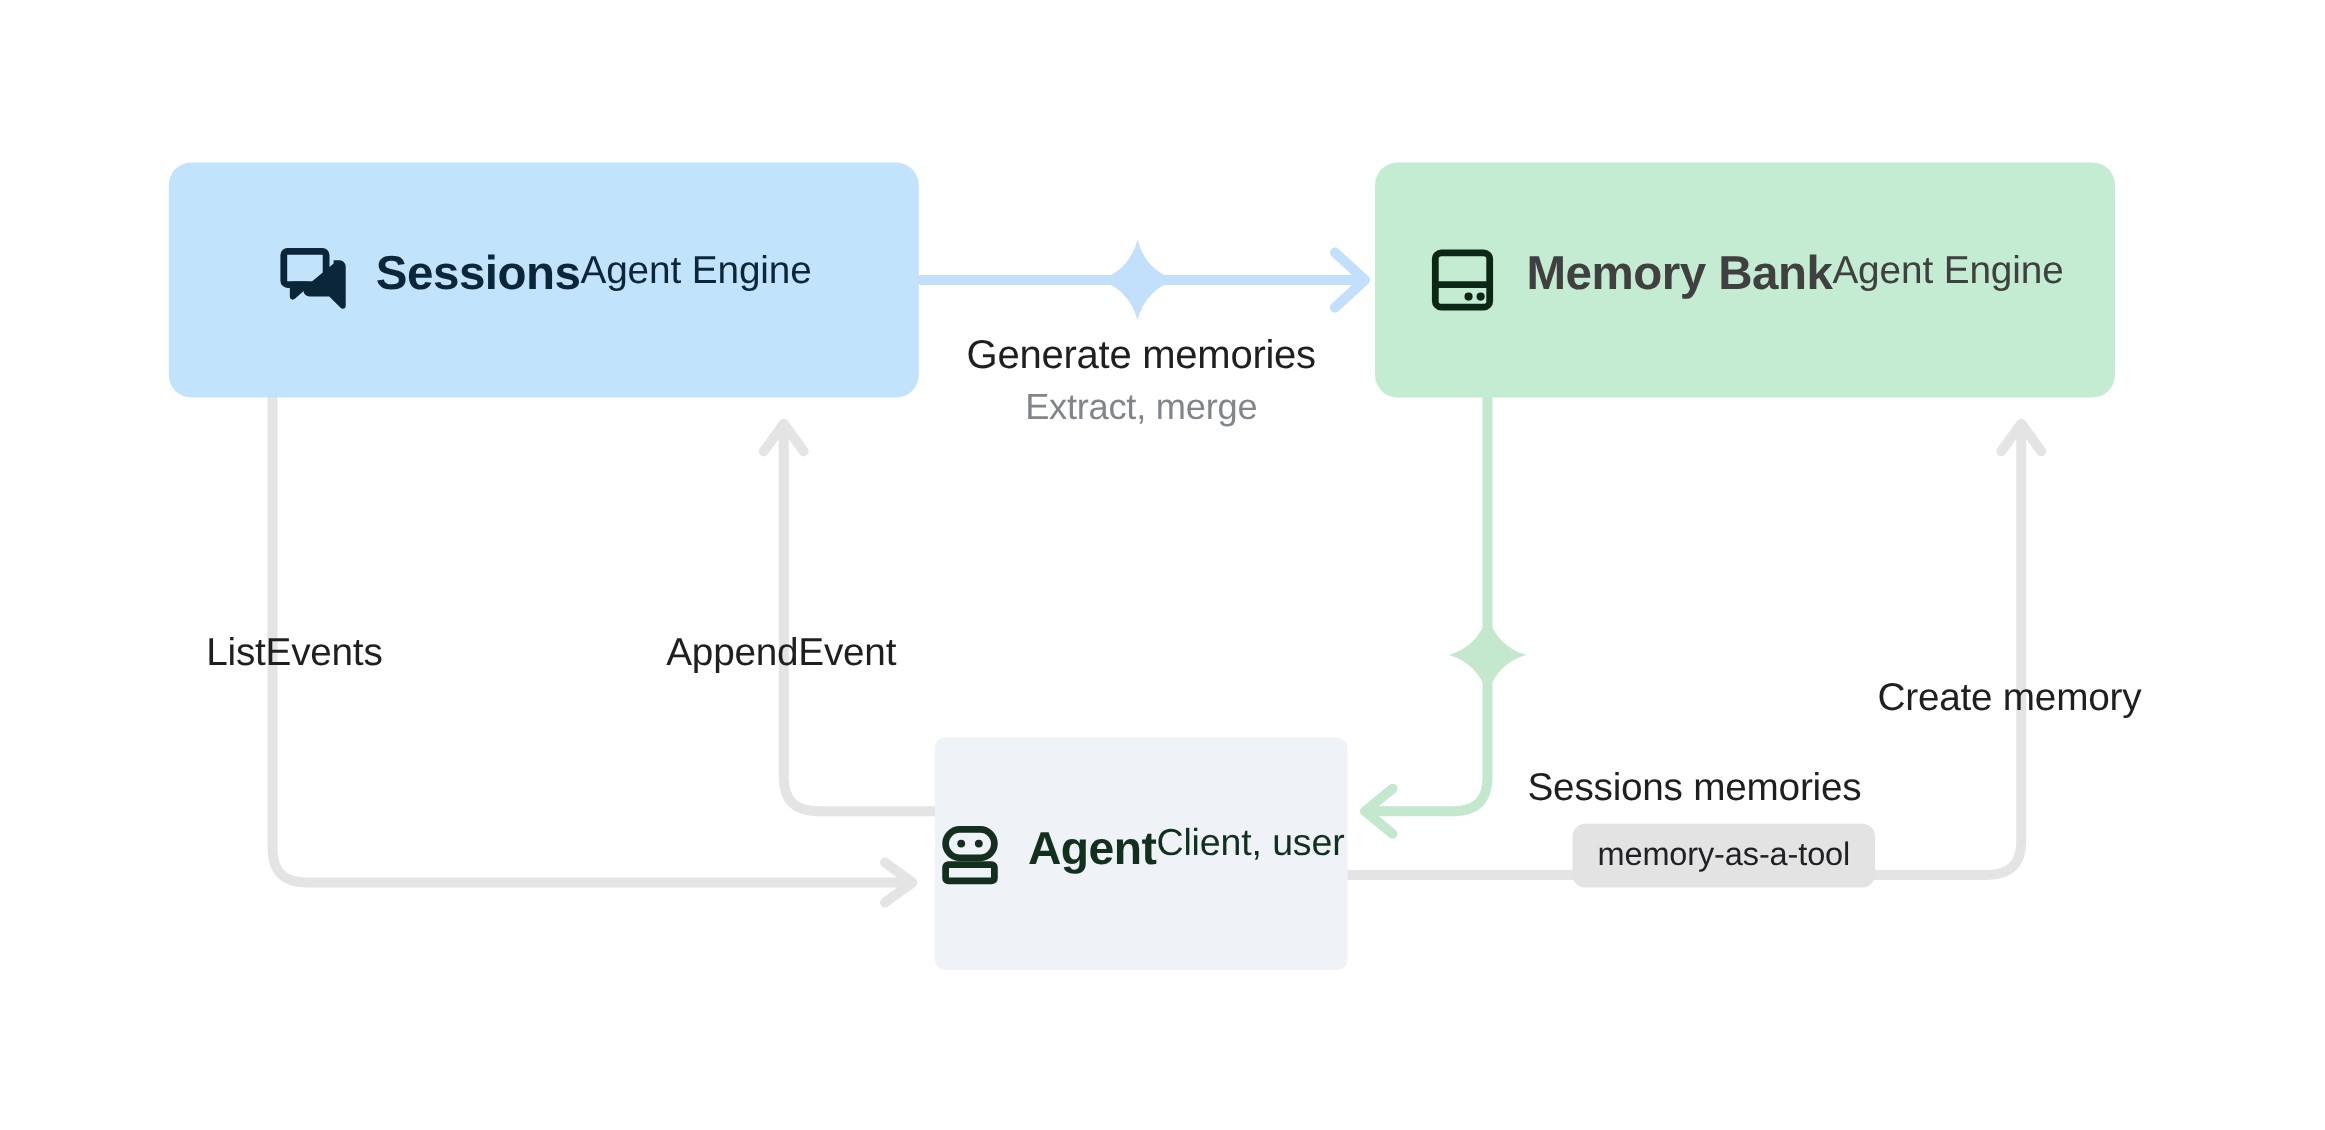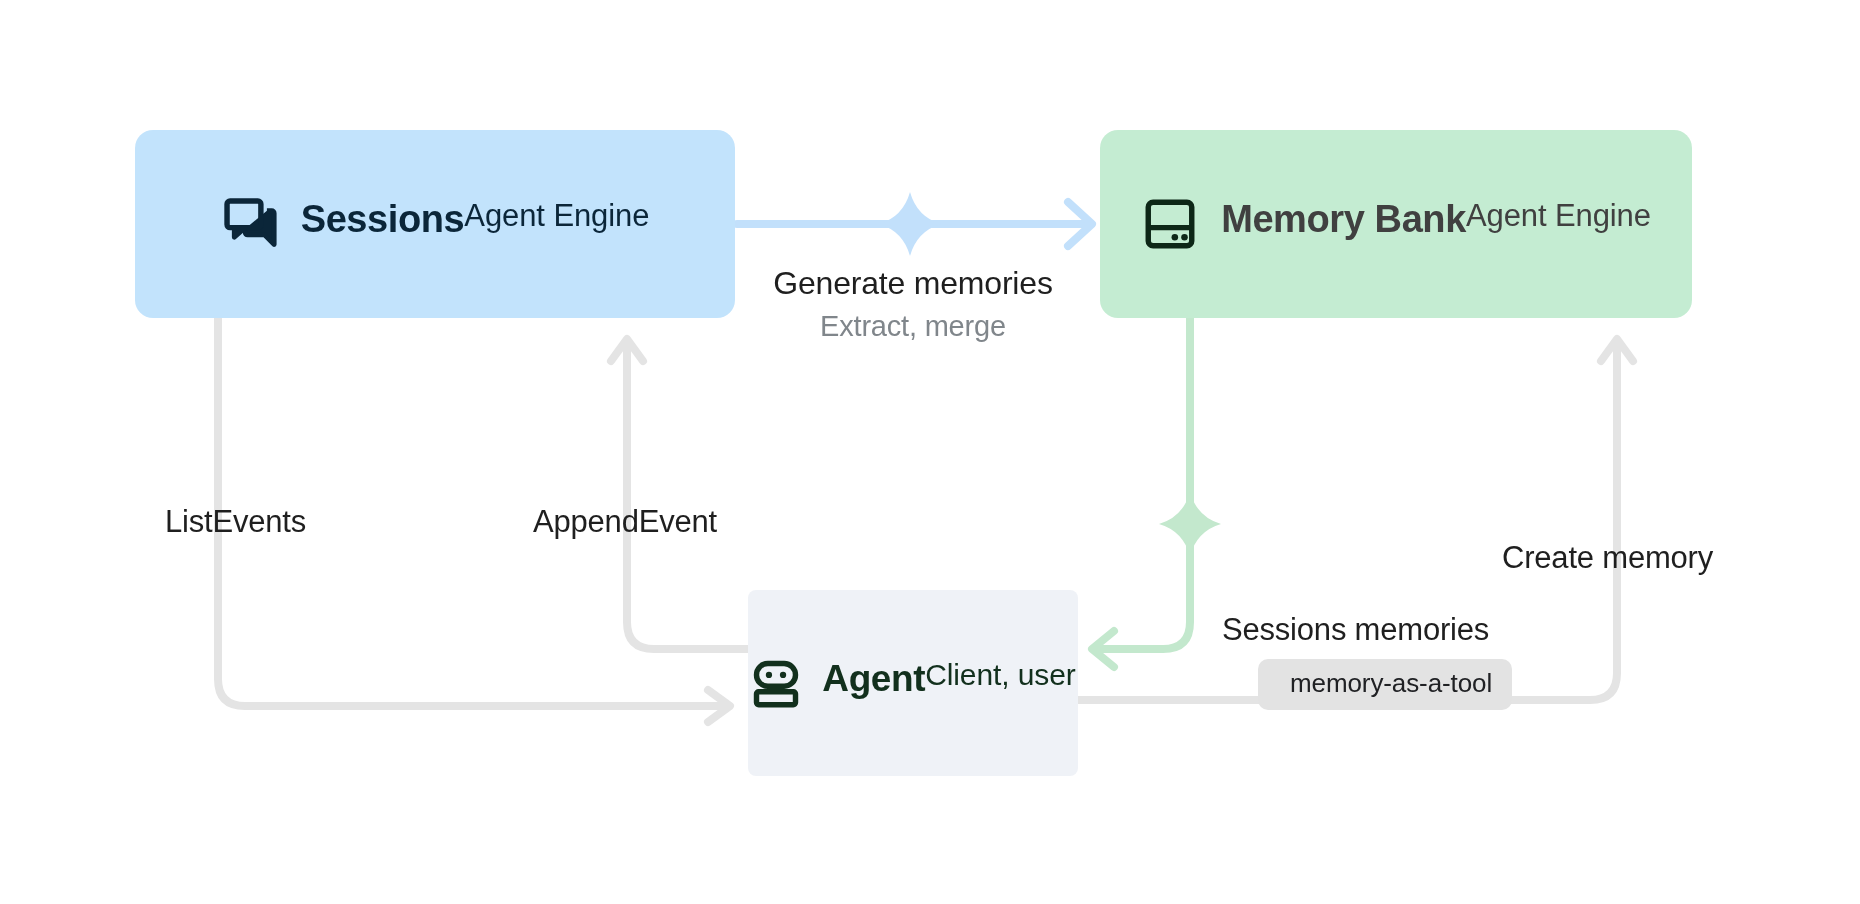--- a/index.html
+++ b/index.html
@@ -128,21 +128,21 @@
   #label-appendevent { left: 533px;  top: 504px; }
   #label-create      { left: 1502px; top: 504px; margin-top: 36px; }
   #label-retrieve    { left: 1222px; top: 612px; }
 
   .chip {
     position: absolute;
     background: #e3e3e3;
     color: #202124;
     font-size: 26px;
     letter-spacing: -0.1px;
-    padding: 9px 20px 11px 32px;
+    padding: 9px 20px 11px 20px;
     border-radius: 10px;
     white-space: nowrap;
   }
   #chip-tool { left: 1258px; top: 659px; }
 </style>
 </head>
 <body>
 
 <div id="stage">
 

